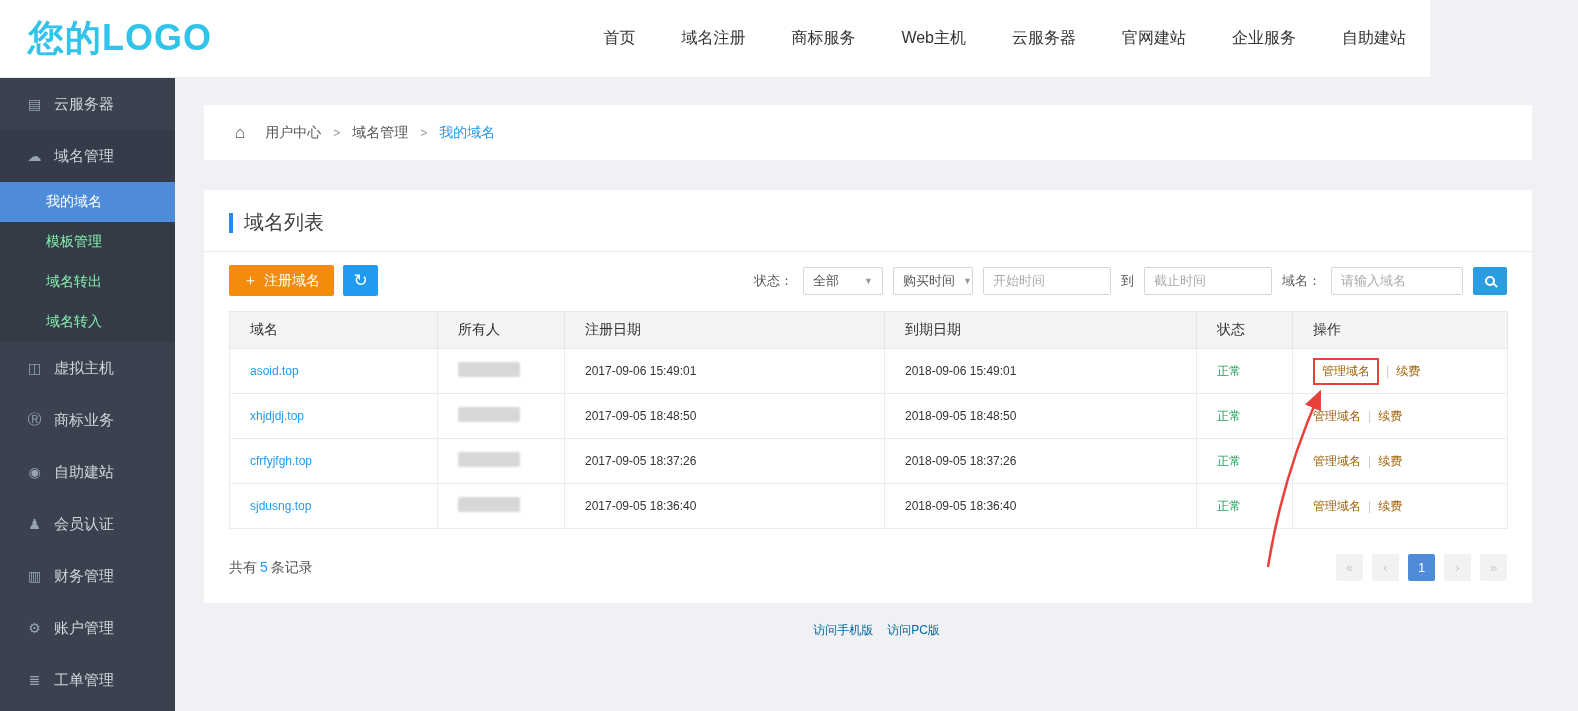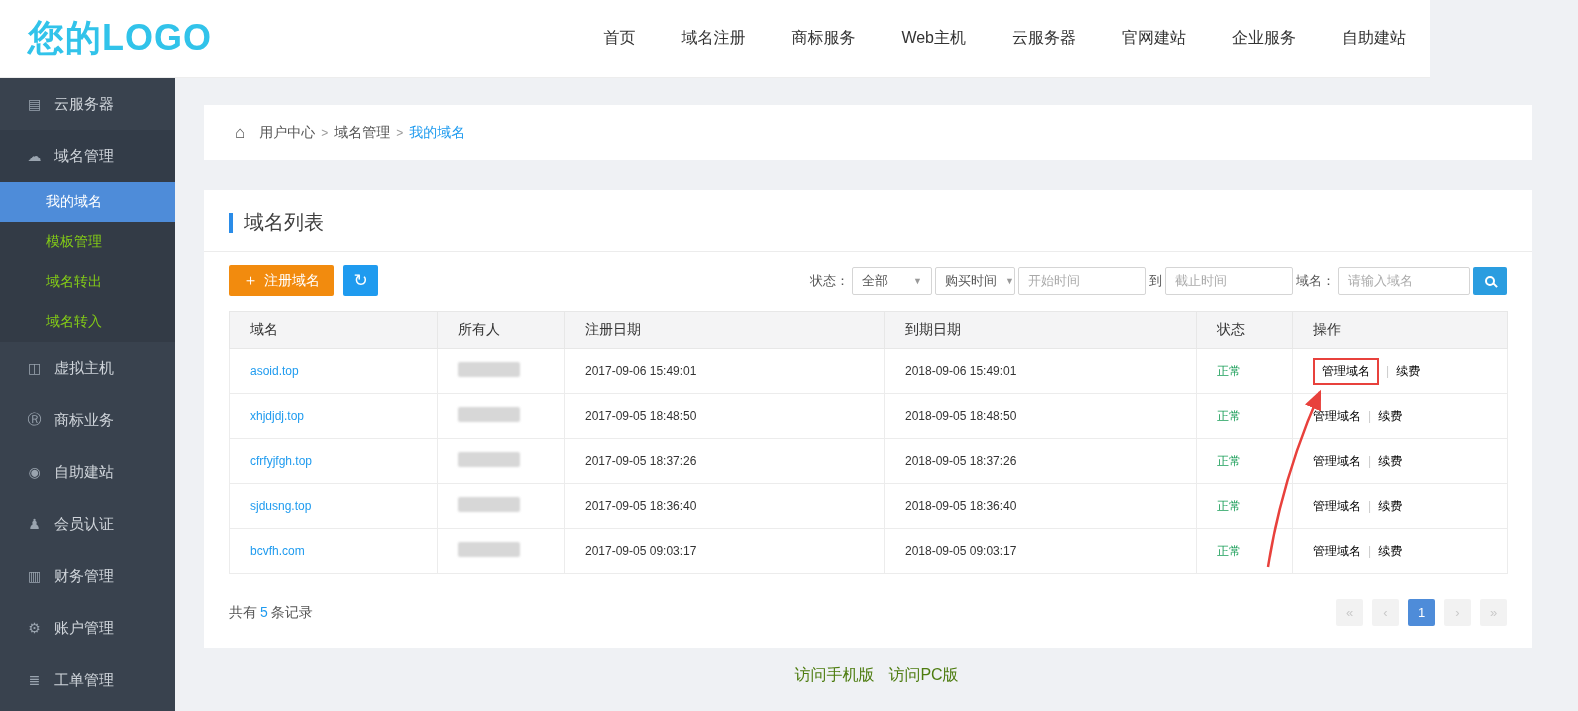--- a/index.html
+++ b/index.html
@@ -9,43 +9,43 @@
 .topbar{position:absolute;top:0;left:0;width:1430px;height:78px;background:#fff;display:flex;
   align-items:center;justify-content:space-between;padding:0 24px 0 28px;z-index:3;border-bottom:1px solid #ededed}
 .logo{font-size:36px;font-weight:bold;color:#31c3ea;letter-spacing:1px;white-space:nowrap}
 .topnav{display:flex;align-items:center;gap:46px}
 .nav-item{font-size:16px;color:#333;cursor:pointer;white-space:nowrap}
 
 .sidebar{position:absolute;top:78px;left:0;width:175px;height:633px;background:#39424e;z-index:2}
 .side-top{height:52px;display:flex;align-items:center;gap:11px;padding-left:26px;color:#cfd4da;font-size:15px;cursor:pointer}
 .side-top.section-active{background:#333c48}
 .side-icon{width:17px;text-align:center;font-size:14px;color:#9aa4af}
-.side-sub{height:40px;display:flex;align-items:center;padding-left:46px;color:#84cc16;font-size:14px;cursor:pointer;background:#333b46}
+.side-sub{height:40px;display:flex;align-items:center;padding-left:46px;color:#86efac;font-size:14px;cursor:pointer;background:#333b46}
 .side-sub.selected{background:#4e8cd9;color:#fff}
 
 .main{position:absolute;left:175px;top:78px;width:1403px;height:633px}
 .crumb-card{margin:27px 46px 0 29px;height:55px;background:#fff;display:flex;align-items:center;
   padding-left:31px;font-size:14px;color:#555}
 .home-ic{font-size:17px;color:#555;margin-right:8px}
-.crumb{margin:0 6px;cursor:pointer;color:#555}
+.crumb{margin:0 12px;cursor:pointer;color:#555}
 .crumb.current{color:#1f9bef}
 .crumb-sep{color:#999;font-size:12px}
 .card{margin:30px 46px 0 29px;background:#fff;padding-bottom:22px;position:relative}
 .card-title-row{display:flex;align-items:center;gap:11px;padding:19px 25px 15px;border-bottom:1px solid #ececec}
 .title-bar{width:4px;height:20px;background:#2a8ce8}
 .card-title{font-size:20px;color:#404040}
 
 .toolbar{display:flex;align-items:center;justify-content:space-between;padding:13px 25px 12px}
 .tb-left{display:flex;gap:9px}
 .btn-orange{display:flex;align-items:center;gap:6px;height:31px;padding:0 14px;background:#f28b0e;color:#fff;
   border:none;border-radius:2px;font-size:14px;cursor:pointer;font-family:inherit}
 .plus{font-size:15px}
 .btn-refresh{width:35px;height:31px;background:#1f9bef;color:#fff;border:none;border-radius:2px;font-size:17px;
   cursor:pointer;display:flex;align-items:center;justify-content:center}
-.tb-right{display:flex;align-items:center;gap:3px}
+.tb-right{display:flex;align-items:center;gap:10px}
 .flabel{font-size:13px;color:#555;white-space:nowrap}
 .select{height:28px;border:1px solid #d5d5d5;border-radius:2px;background:#fff;display:flex;align-items:center;
   justify-content:space-between;padding:0 9px;font-size:13px;color:#555;cursor:pointer;white-space:nowrap}
 .sel-status{width:80px}
 .sel-time{width:80px}
 .caret{font-size:9px;color:#999;margin-left:8px}
 .tinput{height:28px;border:1px solid #d5d5d5;border-radius:2px;padding:0 9px;font-size:13px;color:#555;
   font-family:Liberation Sans, sans-serif;outline:none}
 .tinput::placeholder{color:#aaa}
 .start,.end{width:128px}
@@ -55,34 +55,34 @@
 .mag{width:10px;height:10px;border:2px solid #fff;border-radius:50%;position:relative;display:block}
 .mag::after{content:"";position:absolute;width:6px;height:2px;background:#fff;right:-5px;bottom:-2px;transform:rotate(45deg)}
 
 .dtable{width:1278px;margin:3px 25px 4px;border-collapse:collapse;table-layout:fixed}
 .dtable th{height:37px;background:#f4f4f5;border:1px solid #e7e7e7;font-weight:normal;font-size:14px;color:#333;
   text-align:left;padding-left:20px}
 .dtable td{height:45px;border:1px solid #ececec;font-size:12px;color:#333;padding-left:20px;vertical-align:middle}
 .dlink{color:#1f9bef;cursor:pointer}
 .redacted{display:inline-block;width:62px;height:15px;background:#d7d7d7;border-radius:2px;filter:blur(1px)}
 .status{color:#21a15e}
-.alink{color:#000000;cursor:pointer;white-space:nowrap}
+.alink{color:#a16207;cursor:pointer;white-space:nowrap}
 .asep{color:#ccc;margin:0 7px}
 .hl{display:inline-block;border:2px solid #e8413c;padding:3px 7px;margin:-5px 0}
 
 .tfoot-row{display:flex;align-items:center;justify-content:space-between;padding:21px 25px 0}
 .summary{font-size:14px;color:#555}
 .cnt{color:#1f9bef;margin:0 3px}
 .pager{display:flex;gap:9px}
 .pbtn{min-width:27px;height:27px;background:#f2f2f2;color:#c9c9c9;font-size:13px;display:flex;align-items:center;
   justify-content:center;border-radius:2px;cursor:pointer;padding:0 6px}
 .pbtn.active{background:#4e8cd9;color:#fff}
 
 .page-footer{margin-top:17px;text-align:center}
-.flink{color:#4d7c0f;font-size:16px;margin:0 7px;cursor:pointer}
+.flink{color:#0369a1;font-size:12px;margin:0 7px;cursor:pointer}
 
 .annot{position:absolute;left:0;top:0;width:1578px;height:711px;pointer-events:none;z-index:10}
 </style>
 </head>
 <body>
 
 <div class="topbar">
   <div class="logo">您的LOGO</div>
   <nav class="topnav" id="topnav">
       <div class="nav-item">首页</div>
@@ -236,28 +236,20 @@
             <td><span class="alink">管理域名</span><span class="asep">|</span><span class="alink">续费</span></td>
           </tr>
           <tr class="drow">
             <td><span class="dlink">sjdusng.top</span></td>
             <td><span class="redacted"></span></td>
             <td>2017-09-05 18:36:40</td>
             <td>2018-09-05 18:36:40</td>
             <td><span class="status">正常</span></td>
             <td><span class="alink">管理域名</span><span class="asep">|</span><span class="alink">续费</span></td>
           </tr>
-          <tr class="drow">
-            <td><span class="dlink">bcvfh.com</span></td>
-            <td><span class="redacted"></span></td>
-            <td>2017-09-05 09:03:17</td>
-            <td>2018-09-05 09:03:17</td>
-            <td><span class="status">正常</span></td>
-            <td><span class="alink">管理域名</span><span class="asep">|</span><span class="alink">续费</span></td>
-          </tr>
         </tbody>
     </table>
 
     <div class="tfoot-row">
       <div class="summary">
         <span>共有</span><span class="cnt">5</span><span>条记录</span>
       </div>
       <div class="pager" id="pager">
           <span class="pbtn">«</span>
           <span class="pbtn">‹</span>

